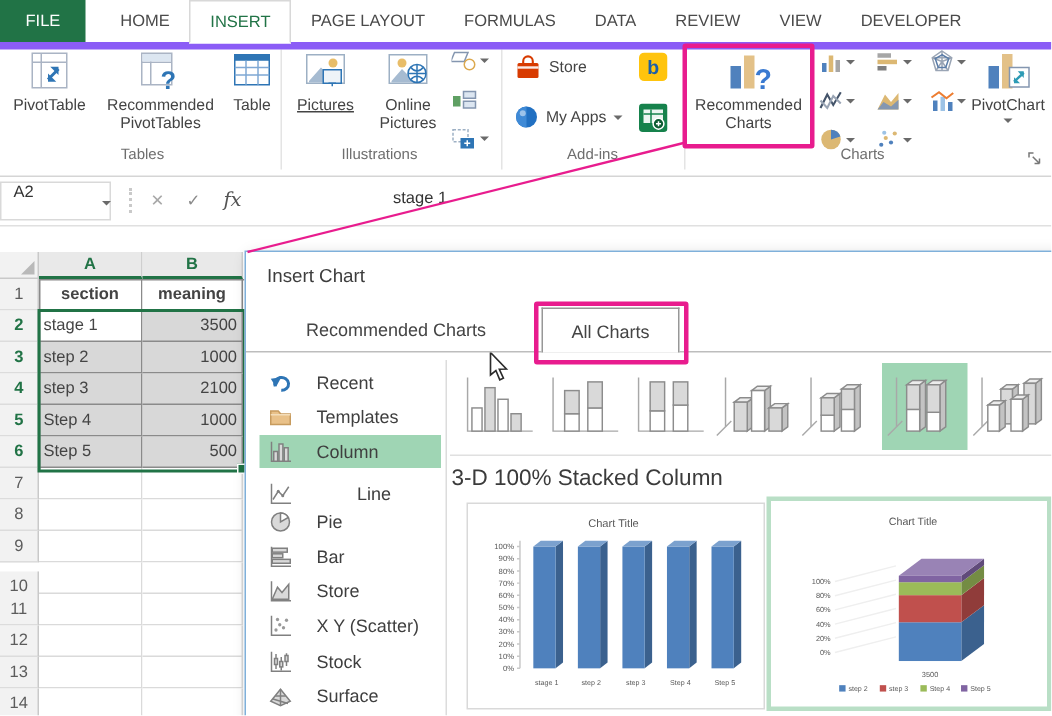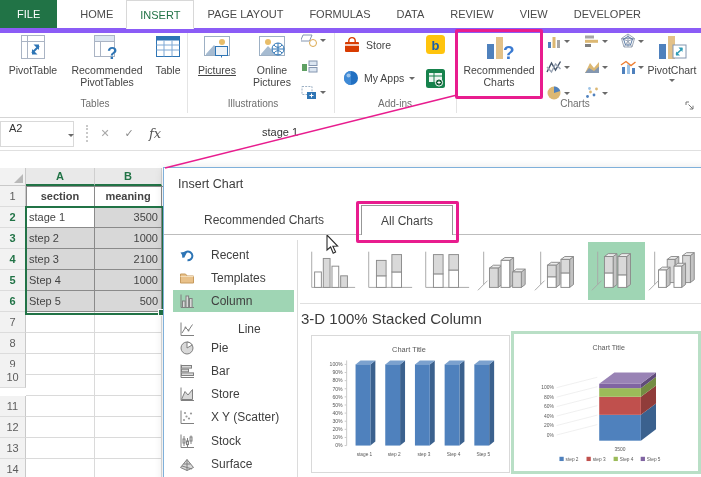--- a/index.html
+++ b/index.html
@@ -383,21 +383,21 @@
       <div class="cell num gray" style="left: 95px; top: 123px; width: 67px; height: 21px;">500</div>
       <div class="gut" style="left: 0px; top: 144px; width: 25px; height: 20px;">7</div>
       <div class="cell empty" style="left: 26px; top: 144px; width: 69px; height: 21px; background: rgb(255, 255, 255);"></div>
       <div class="cell empty" style="left: 95px; top: 144px; width: 67px; height: 21px; background: rgb(255, 255, 255);"></div>
       <div class="gut" style="left: 0px; top: 165px; width: 25px; height: 20px;">8</div>
       <div class="cell empty" style="left: 26px; top: 165px; width: 69px; height: 21px; background: rgb(255, 255, 255);"></div>
       <div class="cell empty" style="left: 95px; top: 165px; width: 67px; height: 21px; background: rgb(255, 255, 255);"></div>
       <div class="gut" style="left: 0px; top: 186px; width: 25px; height: 20px;">9</div>
       <div class="cell empty" style="left: 26px; top: 186px; width: 69px; height: 21px; background: rgb(255, 255, 255);"></div>
       <div class="cell empty" style="left: 95px; top: 186px; width: 67px; height: 21px; background: rgb(255, 255, 255);"></div>
-      <div class="gut" style="left: 0px; top: 199px; width: 25px; height: 20px; text-align: right;">10</div>
+      <div class="gut" style="left: 0px; top: 213px; width: 25px; height: 20px; text-align: right;">10</div>
       <div class="cell empty" style="left: 26px; top: 207px; width: 69px; height: 21px; background: rgb(255, 255, 255);"></div>
       <div class="cell empty" style="left: 95px; top: 207px; width: 67px; height: 21px; background: rgb(255, 255, 255);"></div>
       <div class="gut" style="left: 0px; top: 228px; width: 25px; height: 20px;">11</div>
       <div class="cell empty" style="left: 26px; top: 228px; width: 69px; height: 21px; background: rgb(255, 255, 255);"></div>
       <div class="cell empty" style="left: 95px; top: 228px; width: 67px; height: 21px; background: rgb(255, 255, 255);"></div>
       <div class="gut" style="left: 0px; top: 249px; width: 25px; height: 20px;">12</div>
       <div class="cell empty" style="left: 26px; top: 249px; width: 69px; height: 21px; background: rgb(255, 255, 255);"></div>
       <div class="cell empty" style="left: 95px; top: 249px; width: 67px; height: 21px; background: rgb(255, 255, 255);"></div>
       <div class="gut" style="left: 0px; top: 270px; width: 25px; height: 20px;">13</div>
       <div class="cell empty" style="left: 26px; top: 270px; width: 69px; height: 21px; background: rgb(255, 255, 255);"></div>

